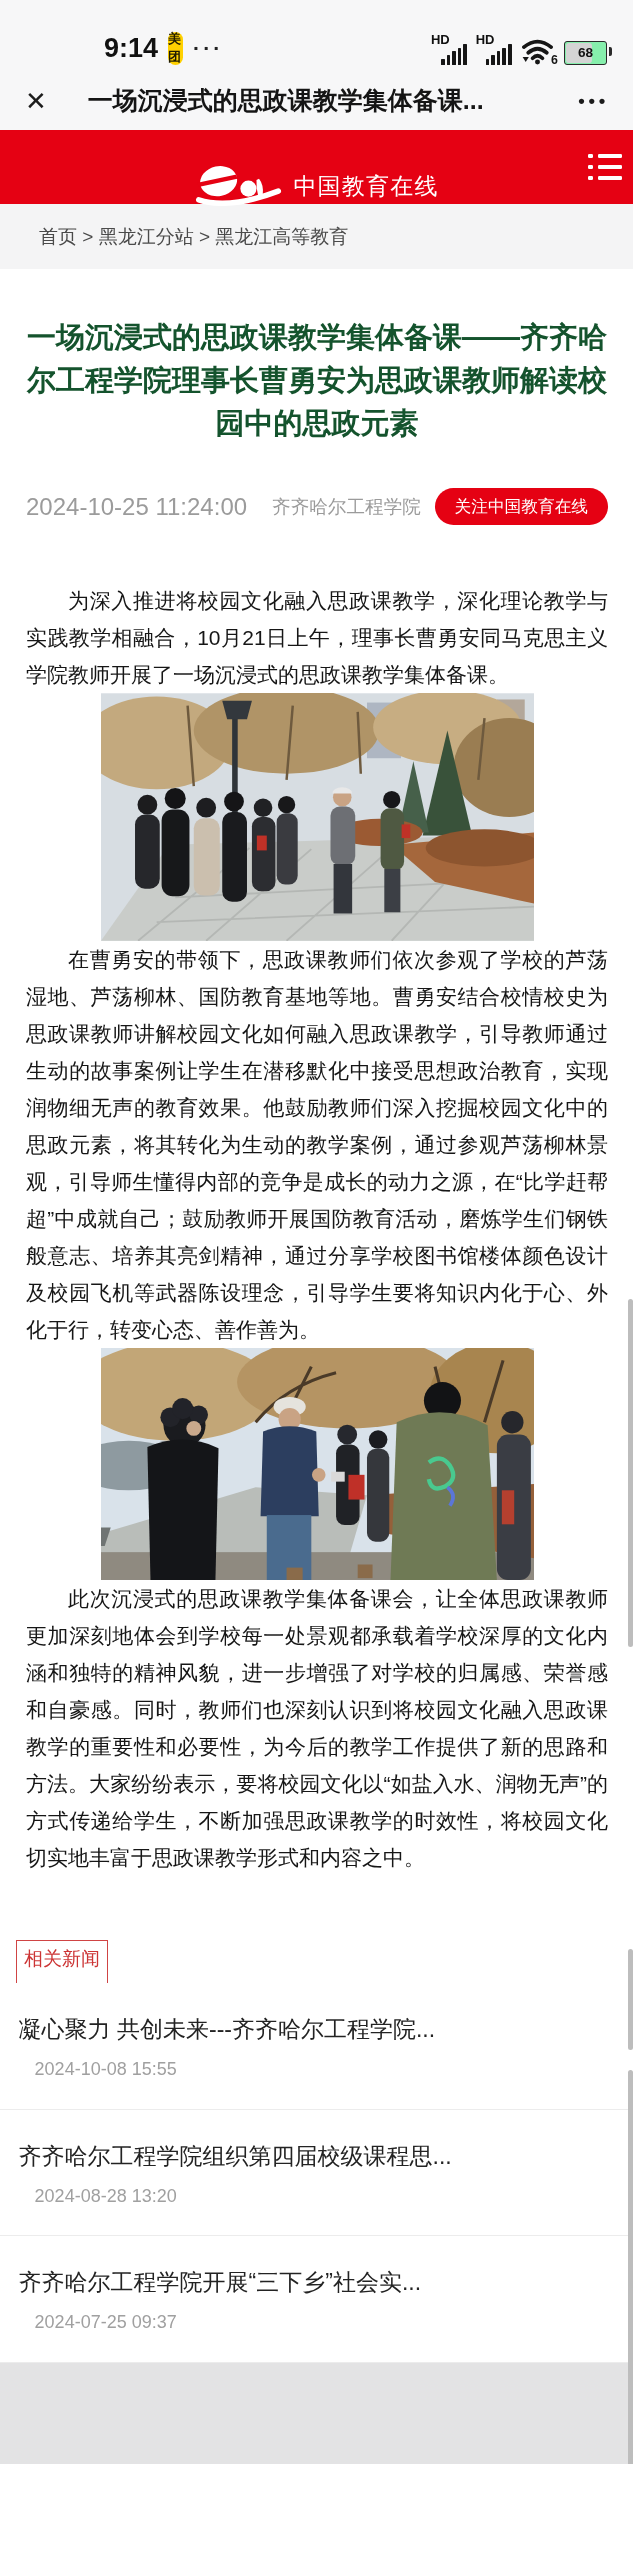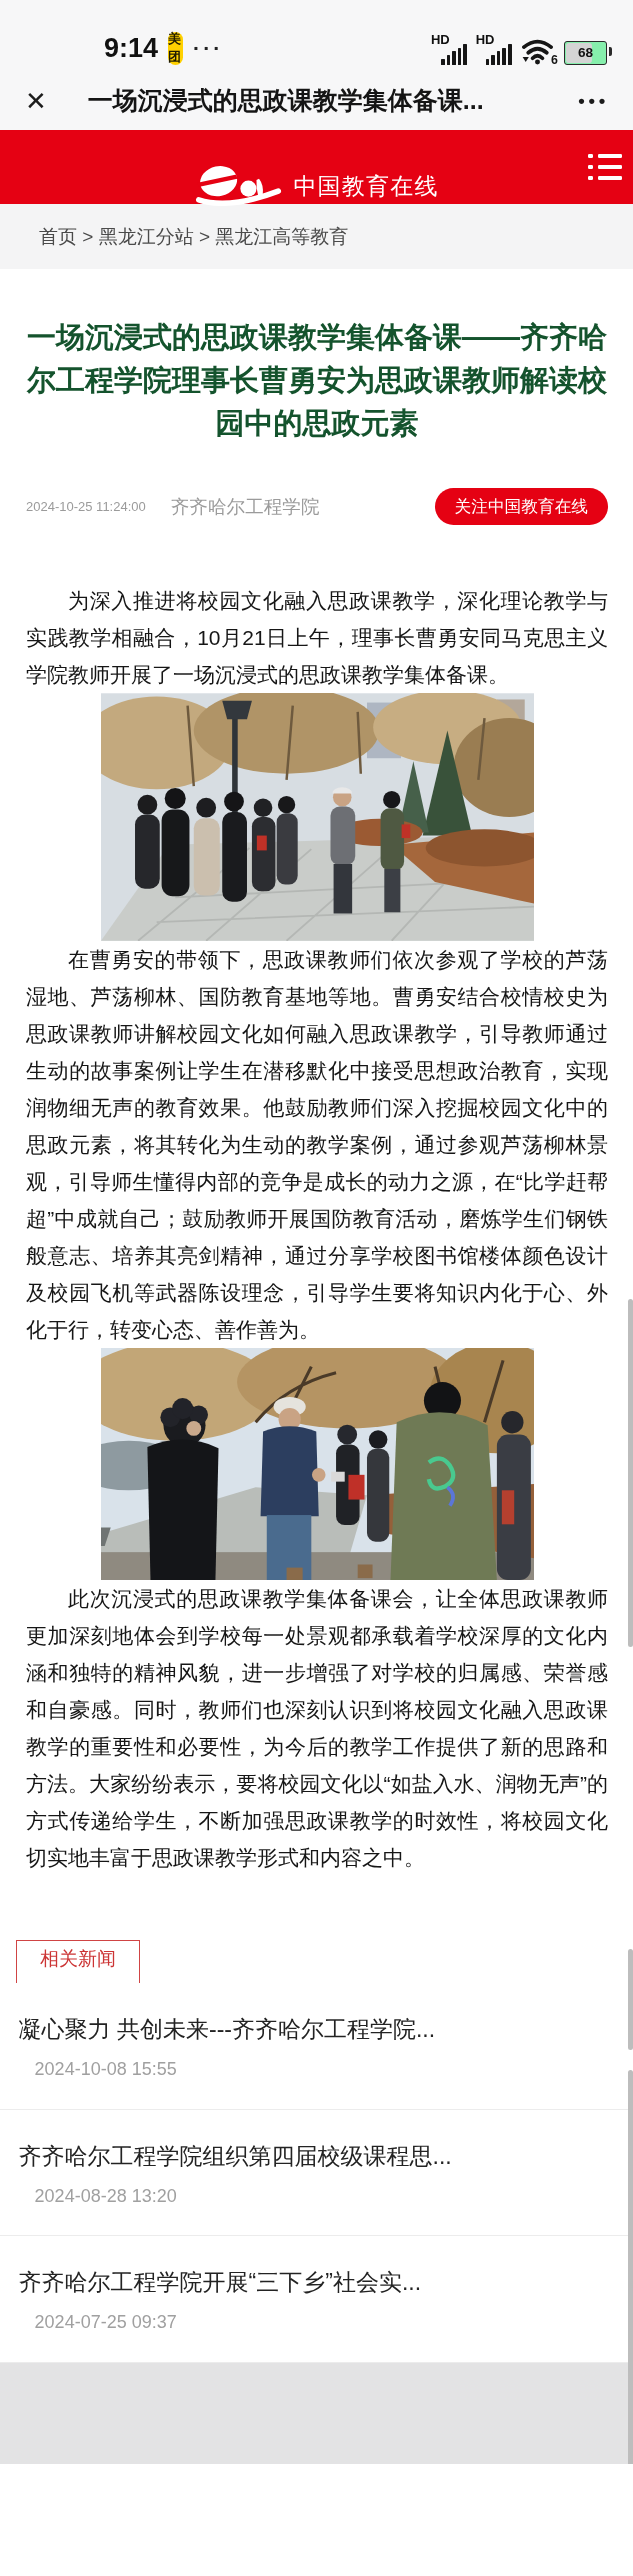--- a/index.html
+++ b/index.html
@@ -58,42 +58,42 @@
   .breadcrumb{
     height:65px; background:#f4f4f5; display:flex; align-items:center;
     padding:0 39px; font-size:19px; color:#4a4a4a;
   }
   
   .article{background:#fff; padding:47px 26px 0; box-sizing:border-box;}
   .art-title{
     margin:0 0 43px; font-size:29px; line-height:43px; font-weight:700; color:#14532d;text-align:center;
   }
   .meta{display:flex; align-items:center; margin-bottom:57px;}
-  .meta .date{font-size:13px; color:#9b9b9b;}
+  .meta .date{font-size:24px; color:#9b9b9b;}
   .meta .source{font-size:18.6px; color:#9b9b9b; margin-left:25px;}
   .follow-btn{
     margin-left:auto; background:#e50113; color:#fff; font-size:16.7px;
     height:37px; padding:0 20px; border-radius:20px; border:none;
     display:flex; align-items:center; font-family:inherit;
   }
   .article p{
     font-size:21px; line-height:37px; color:#161616; text-indent:2em; margin:0;
     text-align:justify;
   }
   .p1{margin-bottom:18.6px;}
   .p2{margin-bottom:27px;}
   .p3{padding-bottom:64px;}
   figure.photo{margin:0 auto; width:433px;}
   figure.photo svg{display:block; width:433px;}
   .fig1{margin-bottom:30px;}
   .fig2{margin-bottom:38px;}
   
   .related{background:#fff;}
   .rel-tab{
-    display:inline-block; margin-left:16px; padding:5px 23px 11px;
+    display:inline-block; margin-left:16px; padding:5px 7px 11px;
     border:1.2px solid #d04444; border-bottom:none;
     color:#cc3434; font-size:19px;
   }
   .rel-item{padding:33px 18.6px 28.5px; border-bottom:1.2px solid #ececec;}
   .rel-title{font-size:23px; color:#232323; line-height:27px; white-space:nowrap; overflow:hidden;}
   .rel-date{font-size:18px; color:#a0a0a0; margin-top:16px; margin-left:16px;}
   
   .footer{height:101px; background:#e3e3e4;}
   
   .sb-thumb{position:absolute; right:0.6px; width:5px; background:#bdbdbd; border-radius:2.5px;}

